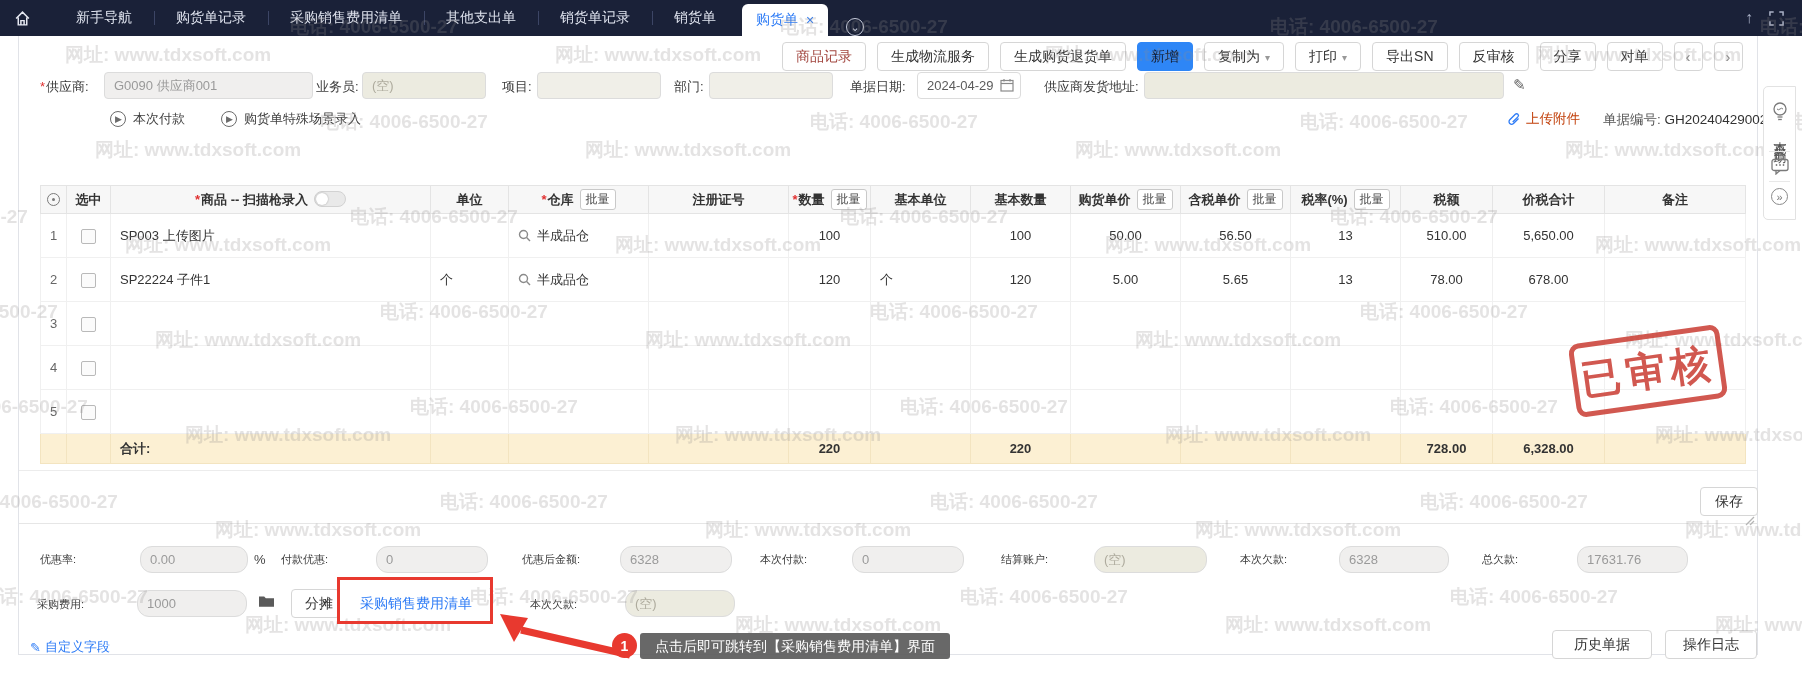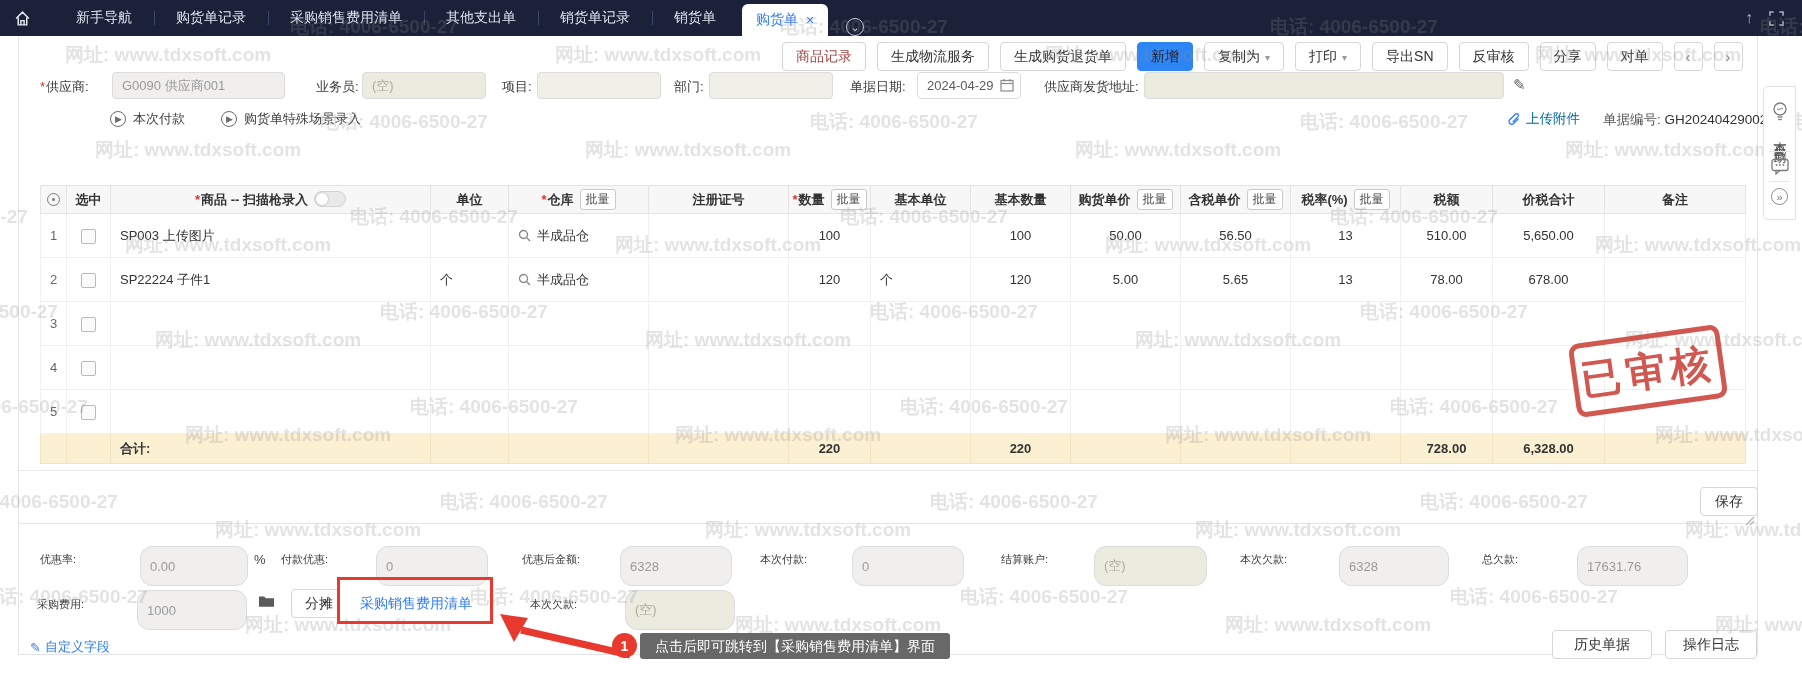--- a/index.html
+++ b/index.html
@@ -43,21 +43,21 @@
   .inp.beige { background:#ecebe0; color:#aeab9d; }
   .inp.white { background:#fff; color:#5c5c5c; }
   .cal-ico { position:absolute; top:78px; cursor:pointer; }
   .pencil { position:absolute; font-size:15px; color:#666; cursor:pointer; }
 
   
   .play-link { position:absolute; top:110px; display:flex; align-items:center; gap:7px; font-size:13px; color:#3f3f3f; cursor:pointer; }
   .play-circ { width:16px; height:16px; border:1.3px solid #6b6b6b; border-radius:50%; color:#6b6b6b;
     font-size:9px; display:flex; align-items:center; justify-content:center; padding-left:1px; }
   .attach-link { position:absolute; left:1507px; top:110px; display:flex; align-items:center; gap:5px;
-    color:#0369a1; font-size:13.5px; cursor:pointer; }
+    color:#c2410c; font-size:13.5px; cursor:pointer; }
   .docno { position:absolute; left:1603px; top:111px; font-size:13.5px; color:#555; }
   .docno b { color:#333; font-weight:normal; }
 
   
   table.grid { position:absolute; left:40px; top:185px; width:1705px; border-collapse:collapse;
     font-size:13px; color:#333; table-layout:fixed; }
   table.grid th { height:28px; background:#f7f7f7; border:1px solid #e4e4e4; font-weight:600;
     font-size:13px; color:#333; text-align:center; white-space:nowrap; overflow:hidden; }
   table.grid td { height:44px; border:1px solid #f0f0f0; padding:0 9px; white-space:nowrap; overflow:hidden; }
   table.grid td.num { text-align:center; }
@@ -78,21 +78,21 @@
   .cell-flex { display:flex; align-items:center; gap:6px; }
 
   
   .remarks-strip { position:absolute; left:19px; top:470px; width:1738px; height:54px;
     border-top:1px solid #ececec; border-bottom:1px solid #e6e6e6; background:#fff; }
   .save-btn { position:absolute; left:1700px; top:487px; width:58px; height:29px; line-height:27px; text-align:center; }
   .resize-ico { position:absolute; left:1744px; top:512px; }
 
   
   .slbl { position:absolute; font-size:11px; color:#3c3c3c; white-space:nowrap; }
-  .sinp { position:absolute; height:40px; border:1px solid #dcdcdc; border-radius:12px; background:#f0efee;
+  .sinp { position:absolute; height:27px; border:1px solid #dcdcdc; border-radius:12px; background:#f0efee;
     color:#9a9a9a; font-size:13px; padding:8px 9px; font-family:inherit; }
   .sinp.beige { background:#ecebe0; color:#aeab9d; }
   .pct { position:absolute; font-size:13px; color:#444; }
 
   .share-btn { position:absolute; left:291px; top:589px; width:49px; height:29px; line-height:27px; text-align:center; }
   .fee-link { position:absolute; left:360px; top:595px; color:#2e7cf6; font-size:14px; cursor:pointer; white-space:nowrap; }
   .folder-ico { position:absolute; left:258px; top:594px; cursor:pointer; }
 
   .custom-link { position:absolute; left:30px; top:638px; color:#2e7cf6; font-size:13px; display:flex; gap:4px; align-items:center; cursor:pointer; }
   .hist-btn { position:absolute; left:1552px; top:630px; width:100px; }
@@ -176,21 +176,21 @@
     <button class="btn">反审核</button>
     <button class="btn">分享</button>
     <button class="btn">对单</button>
     <button class="btn arrow">‹</button>
     <button class="btn arrow">›</button>
   </div>
 
   <div class="lbl" style="left:40px">
     <span class="req">*</span><span>供应商:</span>
   </div>
-  <input class="inp" style="left: 112px; width: 173px;" readonly="" value="G0090 供应商001">
+  <input class="inp" style="left: 104px; width: 209px;" readonly="" value="G0090 供应商001">
 
   <div class="lbl" style="left:316px">业务员:</div>
   <input class="inp beige" style="left: 362px; width: 124px;" readonly="" value="(空)">
 
   <div class="lbl" style="left:502px">项目:</div>
   <input class="inp" style="left: 537px; width: 124px; background: rgb(240, 239, 232);" readonly="">
 
   <div class="lbl" style="left:674px">部门:</div>
   <input class="inp" style="left: 709px; width: 124px; background: rgb(240, 239, 232);" readonly="">
 

